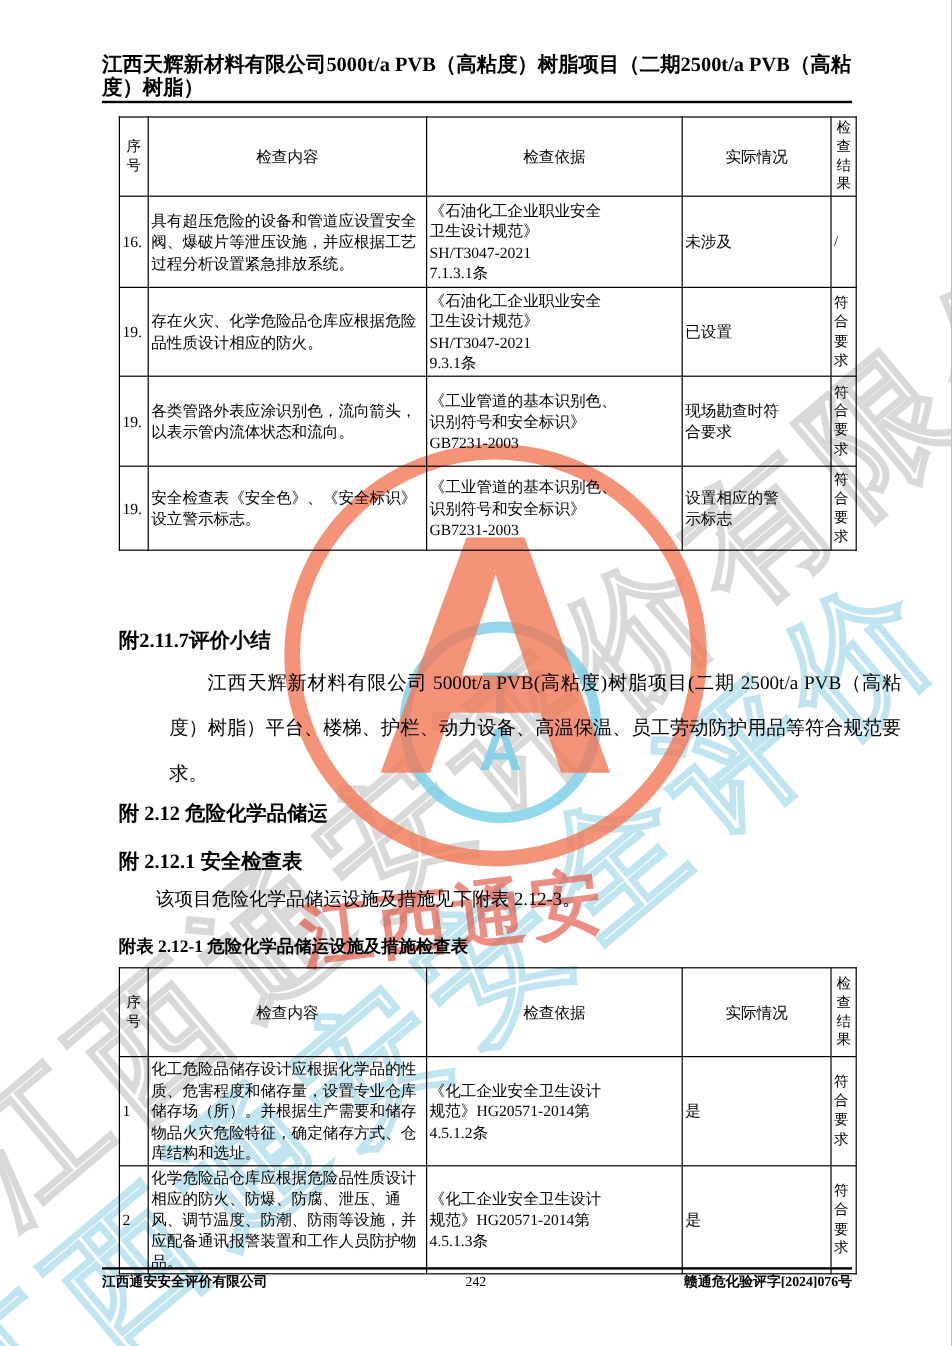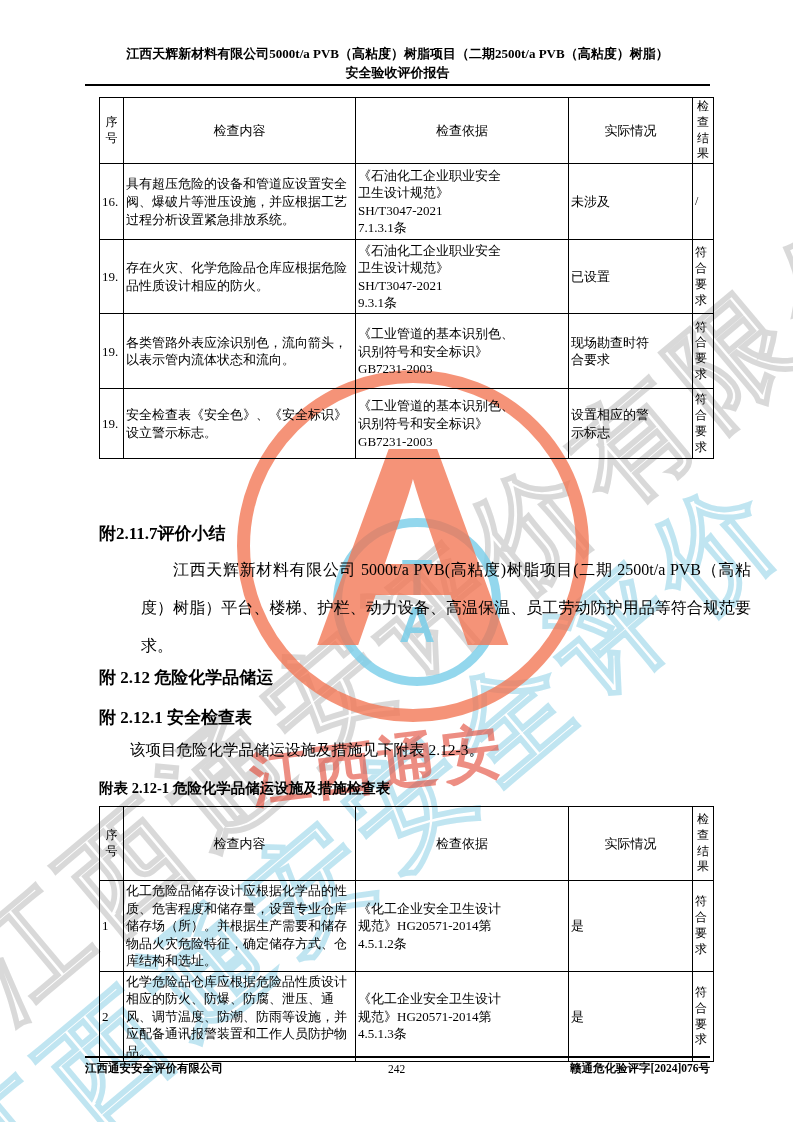--- a/index.html
+++ b/index.html
@@ -39,22 +39,22 @@
     font-size:285px;line-height:300px;color:rgba(242,116,82,.78);
   }
   .wm-red-text{
     left:246px;top:742px;font-size:60px;font-weight:bold;
     transform:rotate(-7deg);transform-origin:left top;
     color:rgba(226,72,55,.62);letter-spacing:4px;
     font-family:"Liberation Sans",sans-serif;
   }
   
   .content{position:relative;z-index:2;}
-  .hdr{position:absolute;left:85px;top:44px;width:625px;text-align:center;
-       font-weight:bold;font-size:13px;line-height:19px;}
+  .hdr{position:absolute;left:85px;top:44px;width:625px;
+       font-weight:bold;font-size:17px;line-height:19px;}
   .hdr-rule{position:absolute;left:85px;top:84px;width:625px;height:2px;background:#000;}
   table.chk{border-collapse:collapse;table-layout:fixed;width:614px;
             font-size:13px;line-height:1.35;}
   table.chk td,table.chk th{border:1px solid #000;padding:1px 2px;
             vertical-align:middle;font-weight:normal;overflow:hidden;}
   .t1{position:absolute;left:99px;top:97px;}
   .t2{position:absolute;left:99px;top:806px;}
   .t2 th{font-weight:bold;}
   .col-no{width:24px;}
   .col-content{width:232px;}
@@ -88,21 +88,20 @@
   </div>
   <div class="wm stamp" style="border-color: rgba(242, 116, 82, 0.78);">
     <span class="stamp-letter" style="color: rgba(242, 116, 82, 0.78);">A</span>
   </div>
   <div class="wm wm-red-text" style="color: rgba(226, 72, 55, 0.62);">江西通安</div>
 
   <div class="content">
 
     <div class="hdr">
       <div>江西天辉新材料有限公司5000t/a PVB（高粘度）树脂项目（二期2500t/a PVB（高粘度）树脂）</div>
-      <div>安全验收评价报告</div>
     </div>
     <div class="hdr-rule"></div>
 
     <table class="chk t1">
       <colgroup>
         <col class="col-no">
           <col class="col-content">
           <col class="col-basis">
         <col class="col-situation">
           <col class="col-result">

